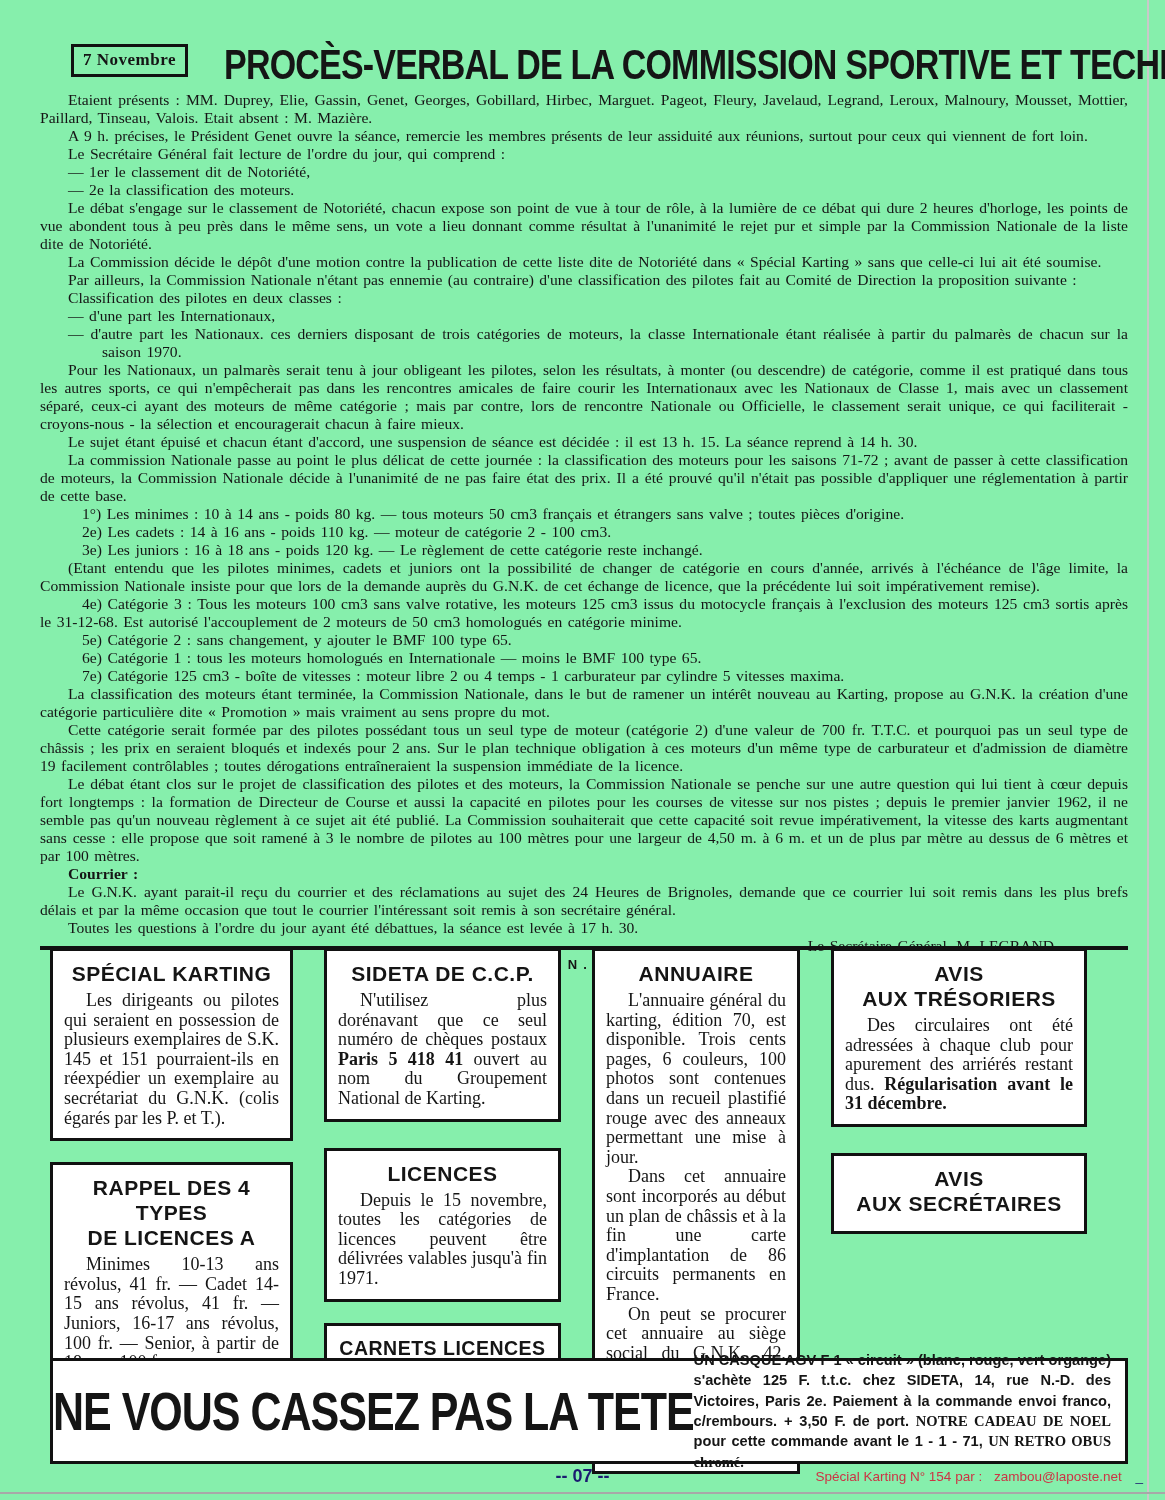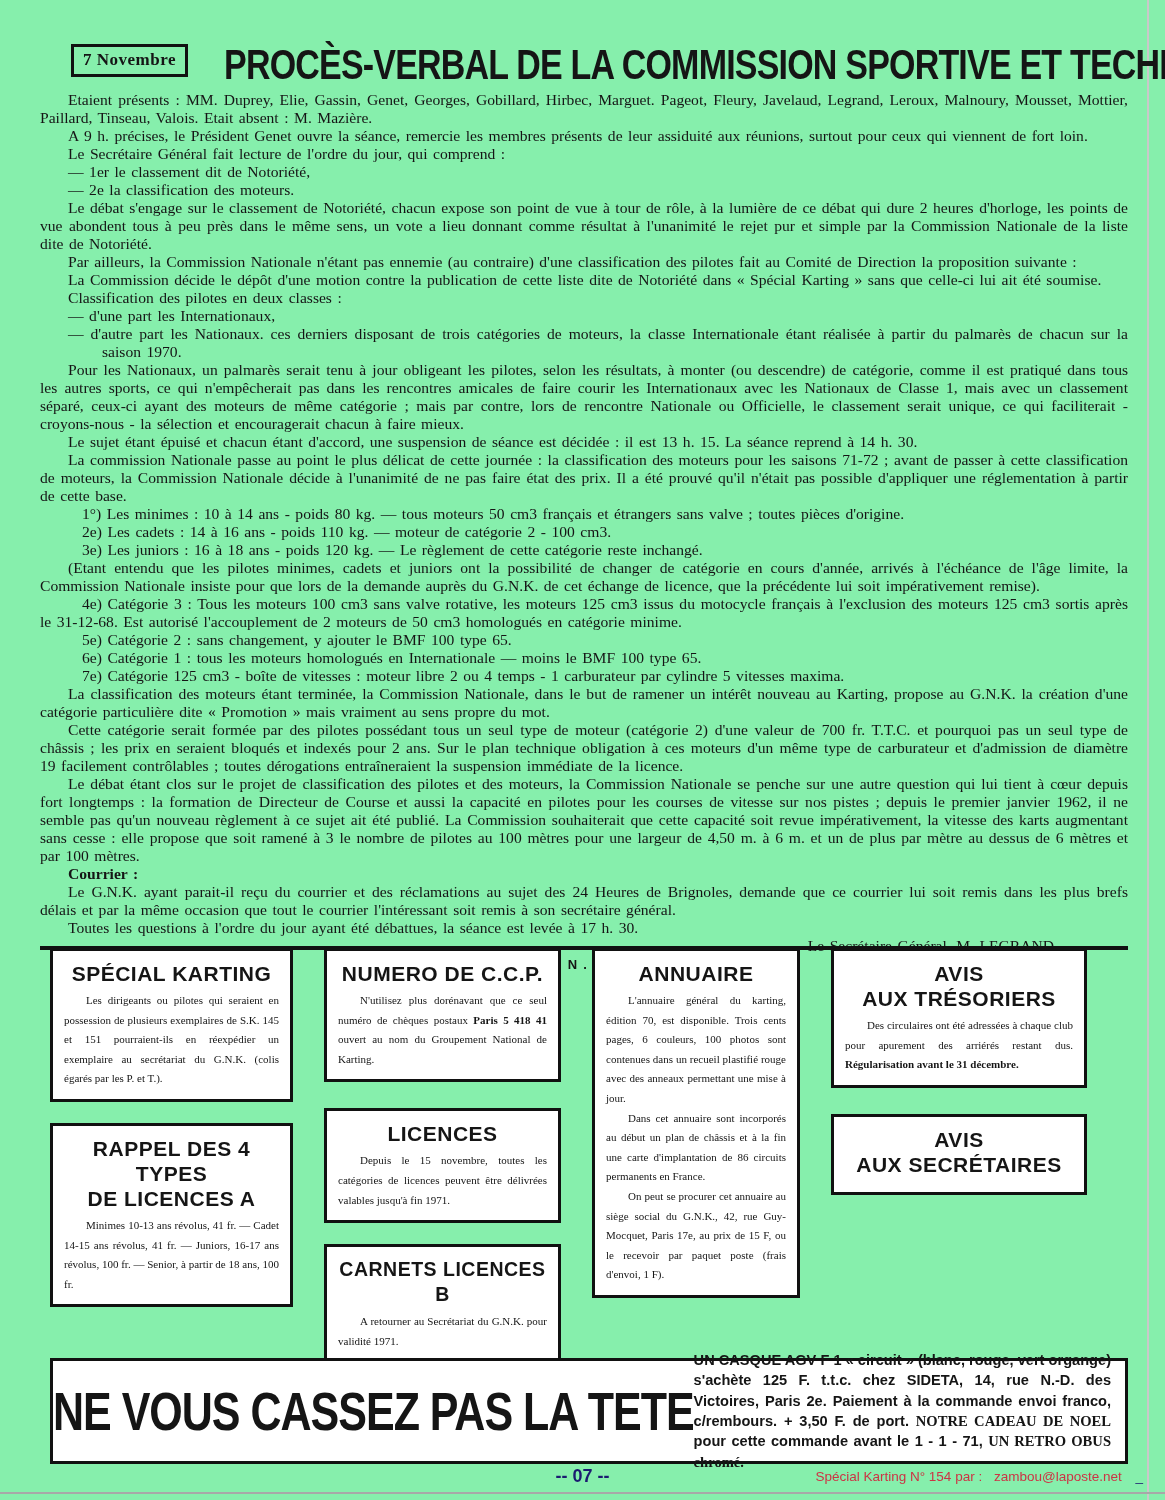--- a/index.html
+++ b/index.html
@@ -34,21 +34,21 @@
   .tribune{position:absolute;left:50px;top:948px;width:1085px;display:flex;gap:31px;}
   .col{display:flex;flex-direction:column;}
   .col1{width:243px;}
   .col2{width:237px;}
   .col3{width:208px;}
   .col4{width:256px;}
   .box{border:3px solid #111;background:#fff;padding:8px 11px 10px;box-sizing:border-box;}
   .box-title{font-family:"Liberation Sans",sans-serif;font-weight:800;text-align:center;
         font-size:21px;line-height:25px;letter-spacing:.5px;white-space:pre-line;margin:2px 0 5px;}
   .box-title.t-sm{font-size:19.5px;}
-  .box p{margin:0;text-indent:22px;text-align:justify;font-size:11px;line-height:19.6px;}
+  .box p{margin:0;text-indent:22px;text-align:justify;font-size:18px;line-height:19.6px;}
   .mb-lg{margin-bottom:26px;}
   .mb-md{margin-bottom:21px;}
 
   
   .banner{position:absolute;left:50px;top:1358px;width:1078px;height:106px;border:3px solid #111;
         box-sizing:border-box;display:flex;align-items:center;background:#fff;}
   .banner-title{flex:0 0 545px;text-align:center;font-family:"Liberation Sans",sans-serif;
         font-weight:800;font-size:43px;letter-spacing:-1px;white-space:nowrap;
         transform:scaleY(1.25);}
   .banner-ad{flex:1;padding:2px 14px 2px 0;font-family:"Liberation Sans",sans-serif;}
@@ -73,22 +73,22 @@
   <div class="date-badge">7 Novembre</div>
   <h1 class="page-title" style="margin:0;">PROCÈS-VERBAL DE LA COMMISSION SPORTIVE ET TECHNIQUE</h1>
 
   <div class="article">
       <p>Etaient présents : MM. Duprey, Elie, Gassin, Genet, Georges, Gobillard, Hirbec, Marguet. Pageot, Fleury, Javelaud, Legrand, Leroux, Malnoury, Mousset, Mottier, Paillard, Tinseau, Valois. Etait absent : M. Mazière.</p>
       <p>A 9 h. précises, le Président Genet ouvre la séance, remercie les membres présents de leur assiduité aux réunions, surtout pour ceux qui viennent de fort loin.</p>
       <p>Le Secrétaire Général fait lecture de l'ordre du jour, qui comprend :</p>
       <p>— 1er le classement dit de Notoriété,</p>
       <p>— 2e la classification des moteurs.</p>
       <p>Le débat s'engage sur le classement de Notoriété, chacun expose son point de vue à tour de rôle, à la lumière de ce débat qui dure 2 heures d'horloge, les points de vue abondent tous à peu près dans le même sens, un vote a lieu donnant comme résultat à l'unanimité le rejet pur et simple par la Commission Nationale de la liste dite de Notoriété.</p>
+      <p>La Commission décide le dépôt d'une motion contre la publication de cette liste dite de Notoriété dans « Spécial Karting » sans que celle-ci lui ait été soumise.</p>
       <p>Par ailleurs, la Commission Nationale n'étant pas ennemie (au contraire) d'une classification des pilotes fait au Comité de Direction la proposition suivante :</p>
-      <p>La Commission décide le dépôt d'une motion contre la publication de cette liste dite de Notoriété dans « Spécial Karting » sans que celle-ci lui ait été soumise.</p>
       <p>Classification des pilotes en deux classes :</p>
       <p>— d'une part les Internationaux,</p>
       <p class="hang"><span>— d'autre part les Nationaux. ces derniers disposant de trois catégories de moteurs, la classe Internationale étant réalisée à partir du palmarès de chacun sur la saison 1970.</span></p>
       <p>Pour les Nationaux, un palmarès serait tenu à jour obligeant les pilotes, selon les résultats, à monter (ou descendre) de catégorie, comme il est pratiqué dans tous les autres sports, ce qui n'empêcherait pas dans les rencontres amicales de faire courir les Internationaux avec les Nationaux de Classe 1, mais avec un classement séparé, ceux-ci ayant des moteurs de même catégorie ; mais par contre, lors de rencontre Nationale ou Officielle, le classement serait unique, ce qui faciliterait - croyons-nous - la sélection et encouragerait chacun à faire mieux.</p>
       <p>Le sujet étant épuisé et chacun étant d'accord, une suspension de séance est décidée : il est 13 h. 15. La séance reprend à 14 h. 30.</p>
       <p>La commission Nationale passe au point le plus délicat de cette journée : la classification des moteurs pour les saisons 71-72 ; avant de passer à cette classification de moteurs, la Commission Nationale décide à l'unanimité de ne pas faire état des prix. Il a été prouvé qu'il n'était pas possible d'appliquer une réglementation à partir de cette base.</p>
       <p class="num"><span>1°) Les minimes : 10 à 14 ans - poids 80 kg. — tous moteurs 50 cm3 français et étrangers sans valve ; toutes pièces d'origine.</span></p>
       <p class="num"><span>2e) Les cadets : 14 à 16 ans - poids 110 kg. — moteur de catégorie 2 - 100 cm3.</span></p>
       <p class="num"><span>3e) Les juniors : 16 à 18 ans - poids 120 kg. — Le règlement de cette catégorie reste inchangé.</span></p>
       <p>(Etant entendu que les pilotes minimes, cadets et juniors ont la possibilité de changer de catégorie en cours d'année, arrivés à l'échéance de l'âge limite, la Commission Nationale insiste pour que lors de la demande auprès du G.N.K. de cet échange de licence, que la précédente lui soit impérativement remise).</p>
@@ -120,21 +120,21 @@
         <div class="box-title">RAPPEL DES 4 TYPES
 DE LICENCES A</div>
         <div>
             <p>Minimes 10-13 ans révolus, 41 fr. — Cadet 14-15 ans révolus, 41 fr. — Juniors, 16-17 ans révolus, 100 fr. — Senior, à partir de 18 ans, 100 fr.</p>
           </div>
       </div>
     </div>
 
     <div class="col col2">
       <div class="box mb-lg">
-        <div class="box-title">NUMERO DE C.C.P.</div>
+        <div class="box-title">SIDETA DE C.C.P.</div>
         <div>
             <p><span>N'utilisez plus dorénavant que ce seul numéro de chèques postaux </span><span class="b">Paris 5 418 41</span><span> ouvert au nom du Groupement National de Karting.</span></p>
           </div>
       </div>
       <div class="box mb-md">
         <div class="box-title">LICENCES</div>
         <div>
             <p>Depuis le 15 novembre, toutes les catégories de licences peuvent être délivrées valables jusqu'à fin 1971.</p>
           </div>
       </div>

